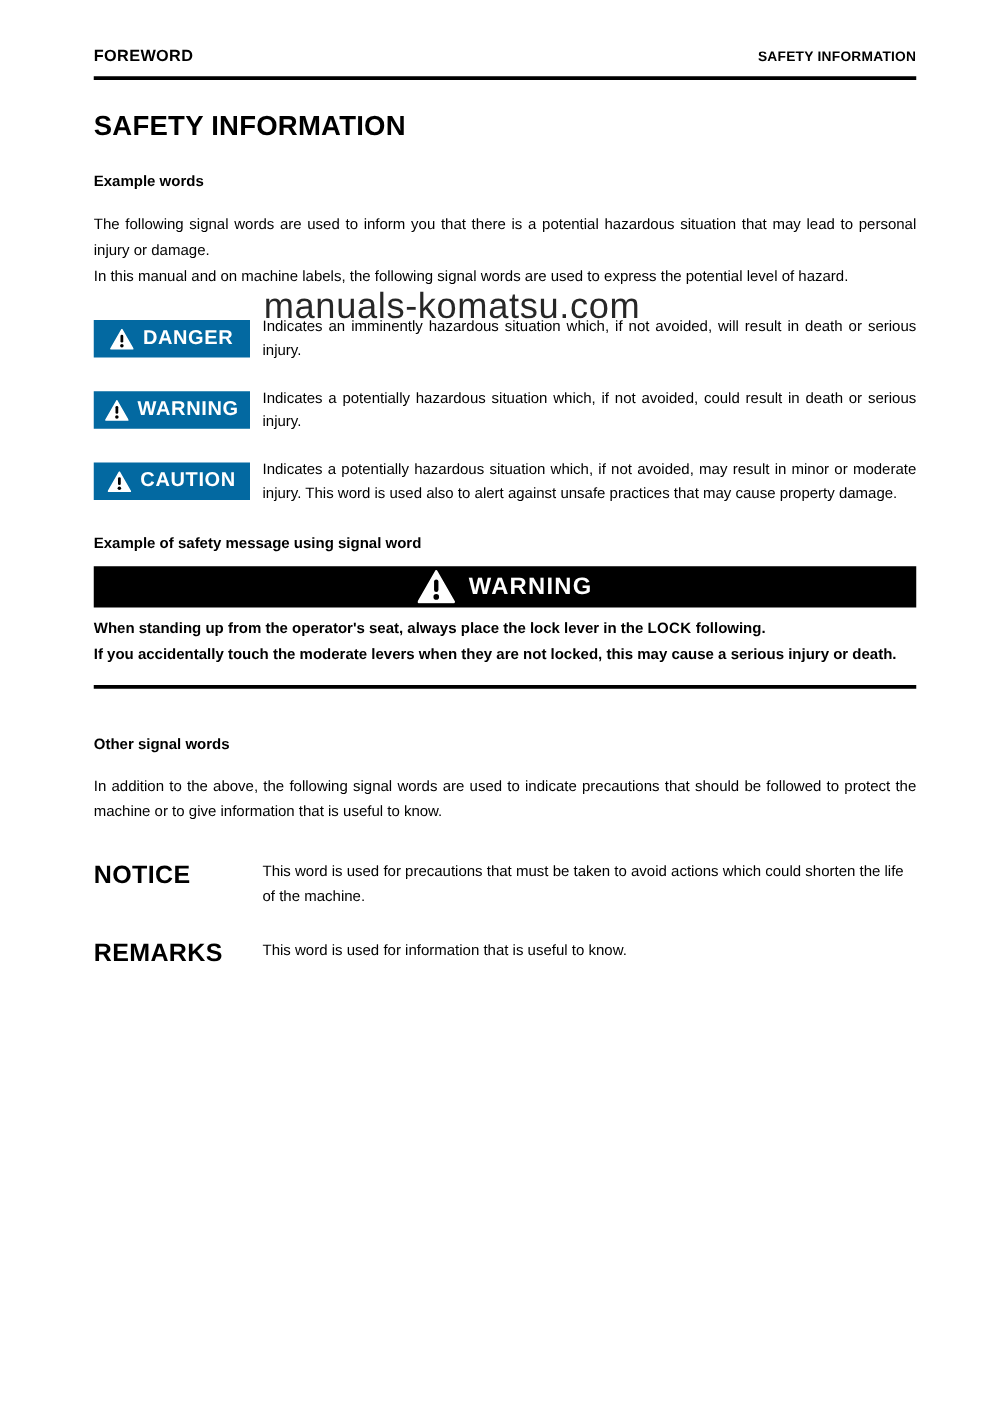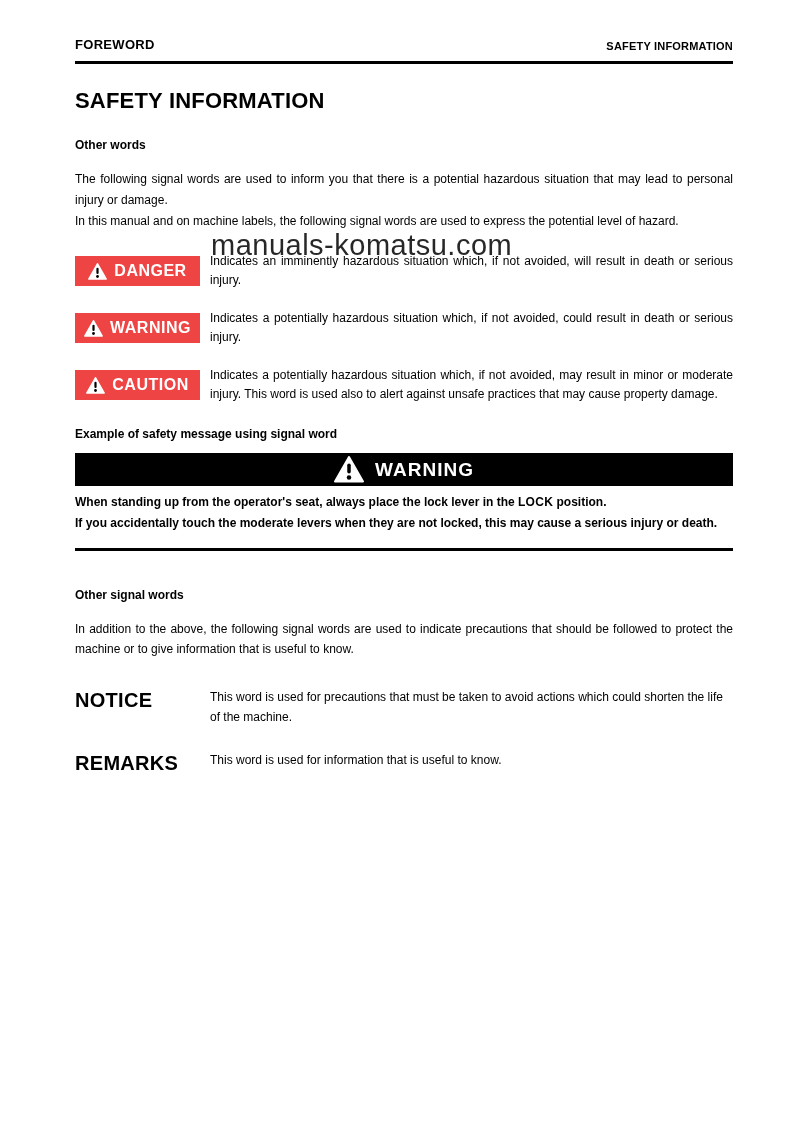--- a/index.html
+++ b/index.html
@@ -54,21 +54,21 @@
   .signal-rows { margin-top: 20px; }
   .sig-row {
     display: flex;
     align-items: flex-start;
     margin-bottom: 19px;
   }
   .badge {
     flex: 0 0 125px;
     height: 30px;
     margin-top: 4px;
-    background: #ef4444;
+    background: #0369a1;
     color: #fff;
     display: flex;
     align-items: center;
     justify-content: center;
     gap: 7px;
   }
   .badge-label {
     font-size: 16px;
     font-weight: bold;
     letter-spacing: 0.5px;
@@ -160,21 +160,21 @@
   <div class="content">
 
     <div class="header">
       <span class="header-left">FOREWORD</span>
       <span class="header-right">SAFETY INFORMATION</span>
     </div>
 
     <div class="doc-title">SAFETY INFORMATION</div>
 
 
-    <div class="subhead">Other words</div>
+    <div class="subhead">Example words</div>
 
     <div class="para sig-intro">
       <div>The following signal words are used to inform you that there is a potential hazardous situation that may lead to personal injury or damage.</div>
       <div>In this manual and on machine labels, the following signal words are used to express the potential level of hazard.</div>
     </div>
 
     <div class="signal-rows">
 
       <div class="sig-row">
         <div class="badge">
@@ -219,21 +219,21 @@
     <div class="banner">
       <svg viewBox="0 0 60 54" aria-hidden="true">
         <path d="M30 2 L58 51 L2 51 Z" fill="#ffffff" stroke="#ffffff" stroke-width="4" stroke-linejoin="round"></path>
         <rect x="26.5" y="15" width="7" height="20" rx="3.5" fill="#000000"></rect>
         <circle cx="30" cy="43" r="4.5" fill="#000000"></circle>
       </svg>
       <span class="banner-label">WARNING</span>
     </div>
 
     <div class="example-lines">
-      <div><span>When standing up from the operator's seat, always place the lock lever in the </span><span class="lock-word">LOCK</span><span> position.</span></div>
+      <div><span>When standing up from the operator's seat, always place the lock lever in the </span><span class="lock-word">LOCK</span><span> following.</span></div>
       <div>If you accidentally touch the moderate levers when they are not locked, this may cause a serious injury or death.</div>
     </div>
 
     <div class="rule"></div>
 
     <div class="subhead other-head">Other signal words</div>
 
     <div class="para other-para">In addition to the above, the following signal words are used to indicate precautions that should be followed to protect the machine or to give information that is useful to know.</div>
 
     <div class="notice-rows">

